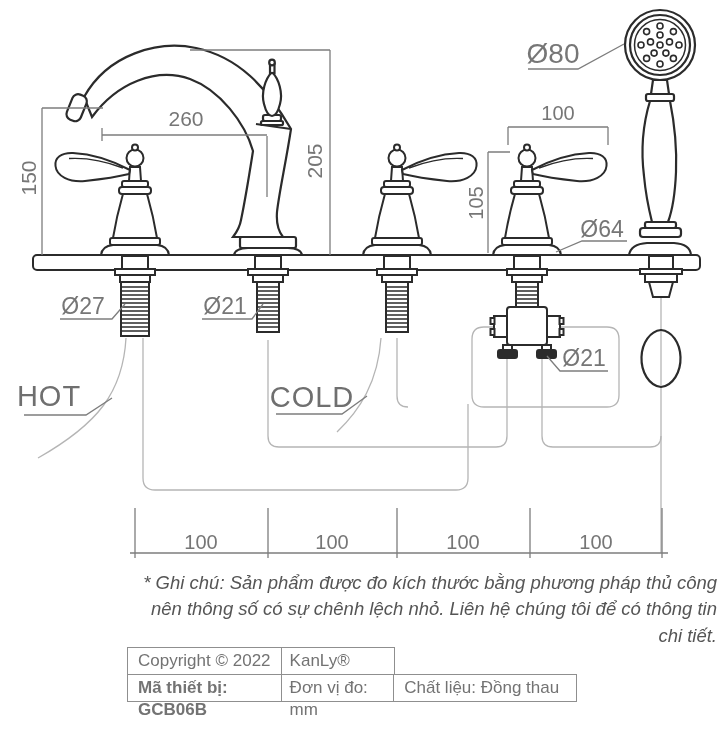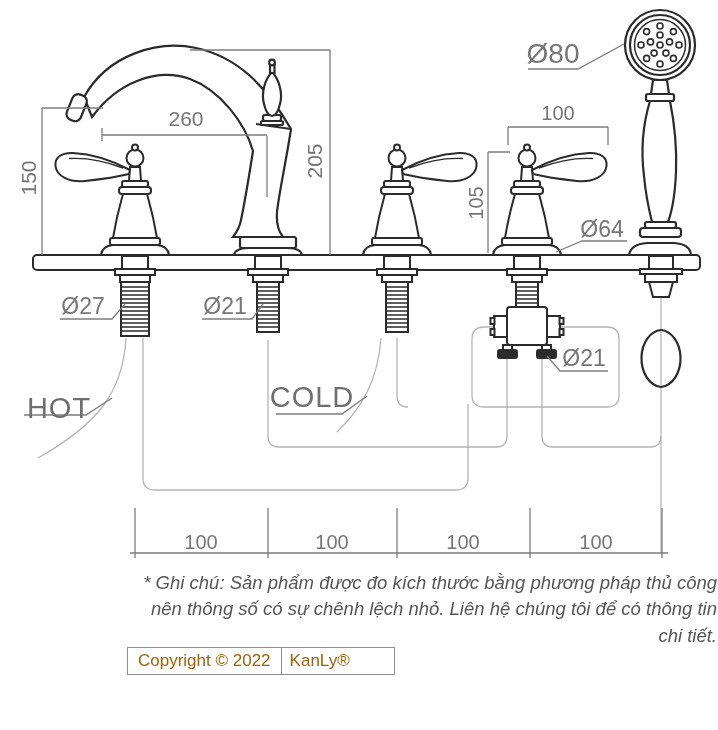--- a/index.html
+++ b/index.html
@@ -8,21 +8,21 @@
   .lineart{position:absolute;left:0;top:0;}
   .lbl{position:absolute;color:#767676;white-space:nowrap;transform:translate(-50%,-50%);
        font-size:21px;}
   .lbl.rot{transform:translate(-50%,-50%) rotate(-90deg);}
   .lbl.dia{font-size:23px;}
   .lbl.big{font-size:28px;}
   .lbl.word{font-size:29px;letter-spacing:1px;color:#6f6f6f;}
   .lbl.sp{font-size:20px;}
   .note{position:absolute;left:127px;top:570px;width:590px;color:#555;
         font-style:italic;font-size:18.5px;line-height:1.43;text-align:right;}
-  .ftable{position:absolute;left:127px;top:647px;font-size:17px;color:#a16207;}
+  .ftable{position:absolute;left:127px;top:647px;font-size:17px;color:#737373;}
   .frow{display:flex;}
   .frow + .frow{margin-top:-1.4px;}
   .fcell{border:1.4px solid #8f8f8f;box-sizing:border-box;height:28px;
          padding:2px 10px;line-height:22px;background:#fff;}
   .fcell + .fcell{margin-left:-1.4px;}
   .c1{width:155px;} .c2{width:114px;padding-left:8px;} .c3{width:184px;}
   .bold{font-weight:bold;}
 </style>
 </head>
 <body>
@@ -173,30 +173,35 @@
   <span class="lbl rot" style="left:315px;top:161px;">205</span>
   <span class="lbl sp" style="left:558px;top:113px;">100</span>
   <span class="lbl rot sp" style="left:476px;top:203px;">105</span>
 
   <span class="lbl big" style="left:553px;top:54px;">Ø80</span>
   <span class="lbl dia" style="left:602px;top:229px;">Ø64</span>
   <span class="lbl dia" style="left:83px;top:306px;">Ø27</span>
   <span class="lbl dia" style="left:225px;top:306px;">Ø21</span>
   <span class="lbl dia" style="left:584px;top:358px;">Ø21</span>
 
-  <span class="lbl word" style="left:59px;top:396px;margin-top:12px;">HOT</span>
+  <span class="lbl word" style="left:49px;top:396px;">HOT</span>
   <span class="lbl word" style="left:312px;top:397px;">COLD</span>
 
   <span class="lbl sp" style="left:201px;top:542px;">100</span>
   <span class="lbl sp" style="left:332px;top:542px;">100</span>
   <span class="lbl sp" style="left:463px;top:542px;">100</span>
   <span class="lbl sp" style="left:596px;top:542px;">100</span>
 
   <div class="note">* Ghi chú: Sản phẩm được đo kích thước bằng phương pháp thủ công nên thông số có sự chênh lệch nhỏ. Liên hệ chúng tôi để có thông tin chi tiết.</div>
 
   <div class="ftable">
     <div class="frow">
       <div class="fcell c1">Copyright © 2022</div>
       <div class="fcell c2">KanLy®</div>
     </div>
+    <div class="frow">
+      <div class="fcell c1 bold">Mã thiết bị: GCB06B</div>
+      <div class="fcell c2">Đơn vị đo: mm</div>
+      <div class="fcell c3">Chất liệu: Đồng thau</div>
+    </div>
   </div>
 
 </div>
 
 </body></html>

